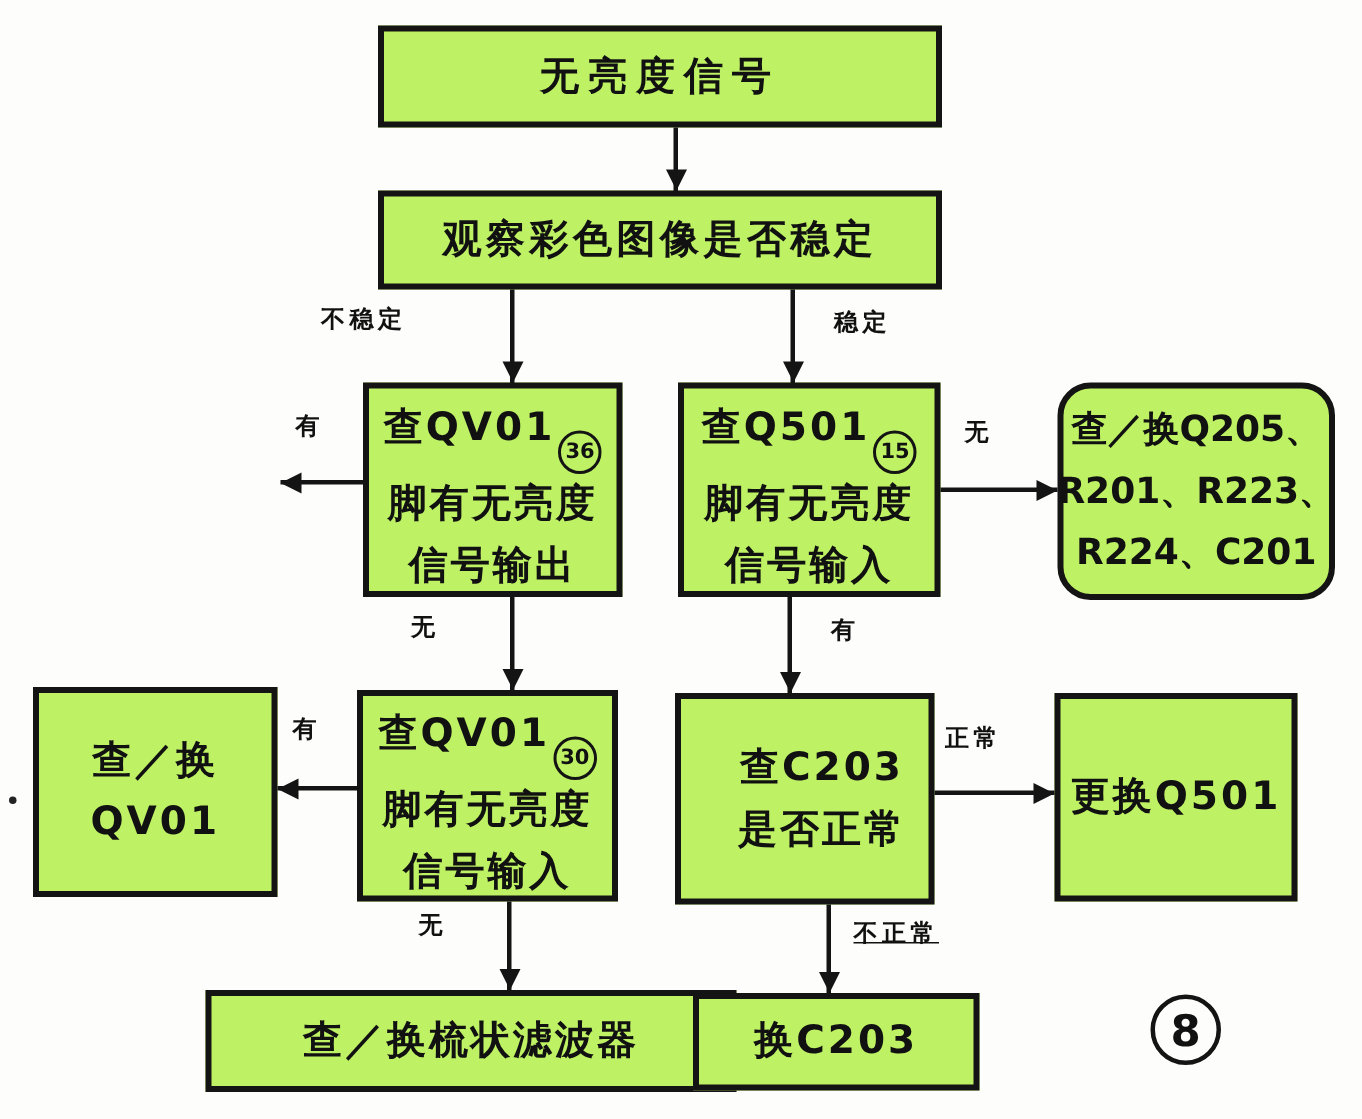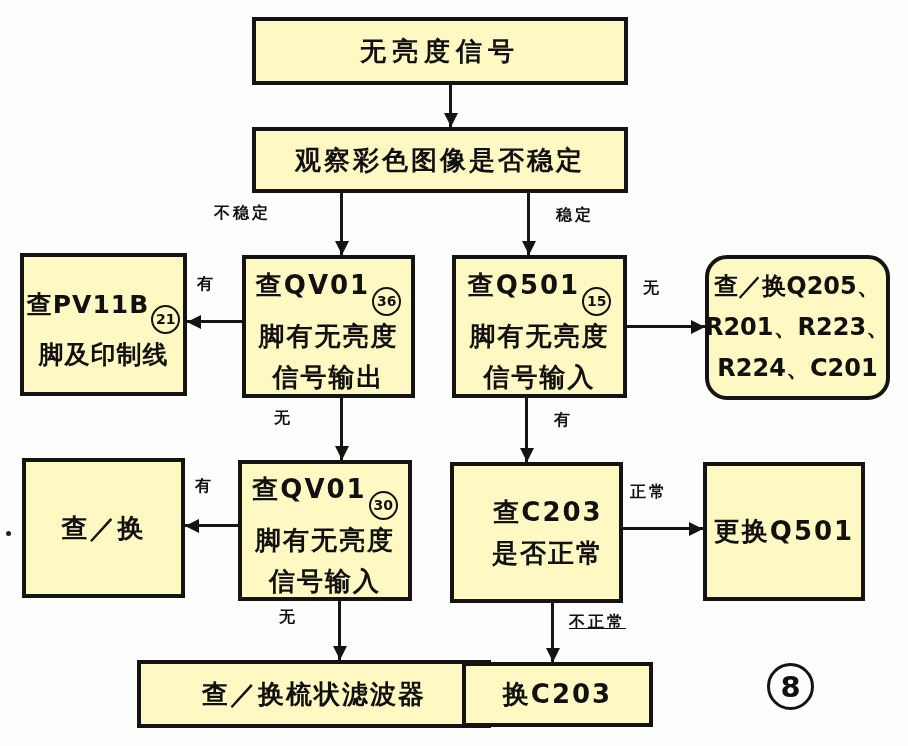--- a/index.html
+++ b/index.html
@@ -9,21 +9,21 @@
     width: 908px;
     height: 746px;
     background: #fdfdfb;
     font-family: "DejaVu Sans", sans-serif;
     color: #111;
     overflow: hidden;
   }
   .box {
     position: absolute;
     border: 4px solid #141414;
-    background: #fef9c3;
+    background: #bef264;
     display: flex;
     flex-direction: column;
     justify-content: center;
     align-items: center;
     text-align: center;
     font-weight: 700;
     font-size: 26px;
     letter-spacing: 2px;
     line-height: 41px;
     white-space: nowrap;
@@ -129,29 +129,20 @@
         <span>无亮度信号</span>
       </div>
   </div>
 
   <div class="box" id="n-observe">
     <div class="bline">
         <span>观察彩色图像是否稳定</span>
       </div>
   </div>
 
-  <div class="box" id="n-pv11b">
-    <div class="bline">
-      <span>查PV11B</span>
-      <span class="pin-circle">21</span>
-    </div>
-    <div class="bline">
-        <span>脚及印制线</span>
-      </div>
-  </div>
 
   <div class="box" id="n-qv01-36">
     <div class="bline">
       <span>查QV01</span>
       <span class="pin-circle">36</span>
     </div>
     <div class="bline">
         <span>脚有无亮度</span>
       </div>
     <div class="bline">
@@ -180,20 +171,23 @@
         <span>R201、R223、</span>
       </div>
     <div class="bline">
         <span>R224、C201</span>
       </div>
   </div>
 
   <div class="box" id="n-qv01-rep">
     <div class="bline">
         <span>查／换</span>
+      </div>
+    <div class="bline">
+        <span>QV01</span>
       </div>
   </div>
 
   <div class="box" id="n-qv01-30">
     <div class="bline">
       <span>查QV01</span>
       <span class="pin-circle">30</span>
     </div>
     <div class="bline">
         <span>脚有无亮度</span>

